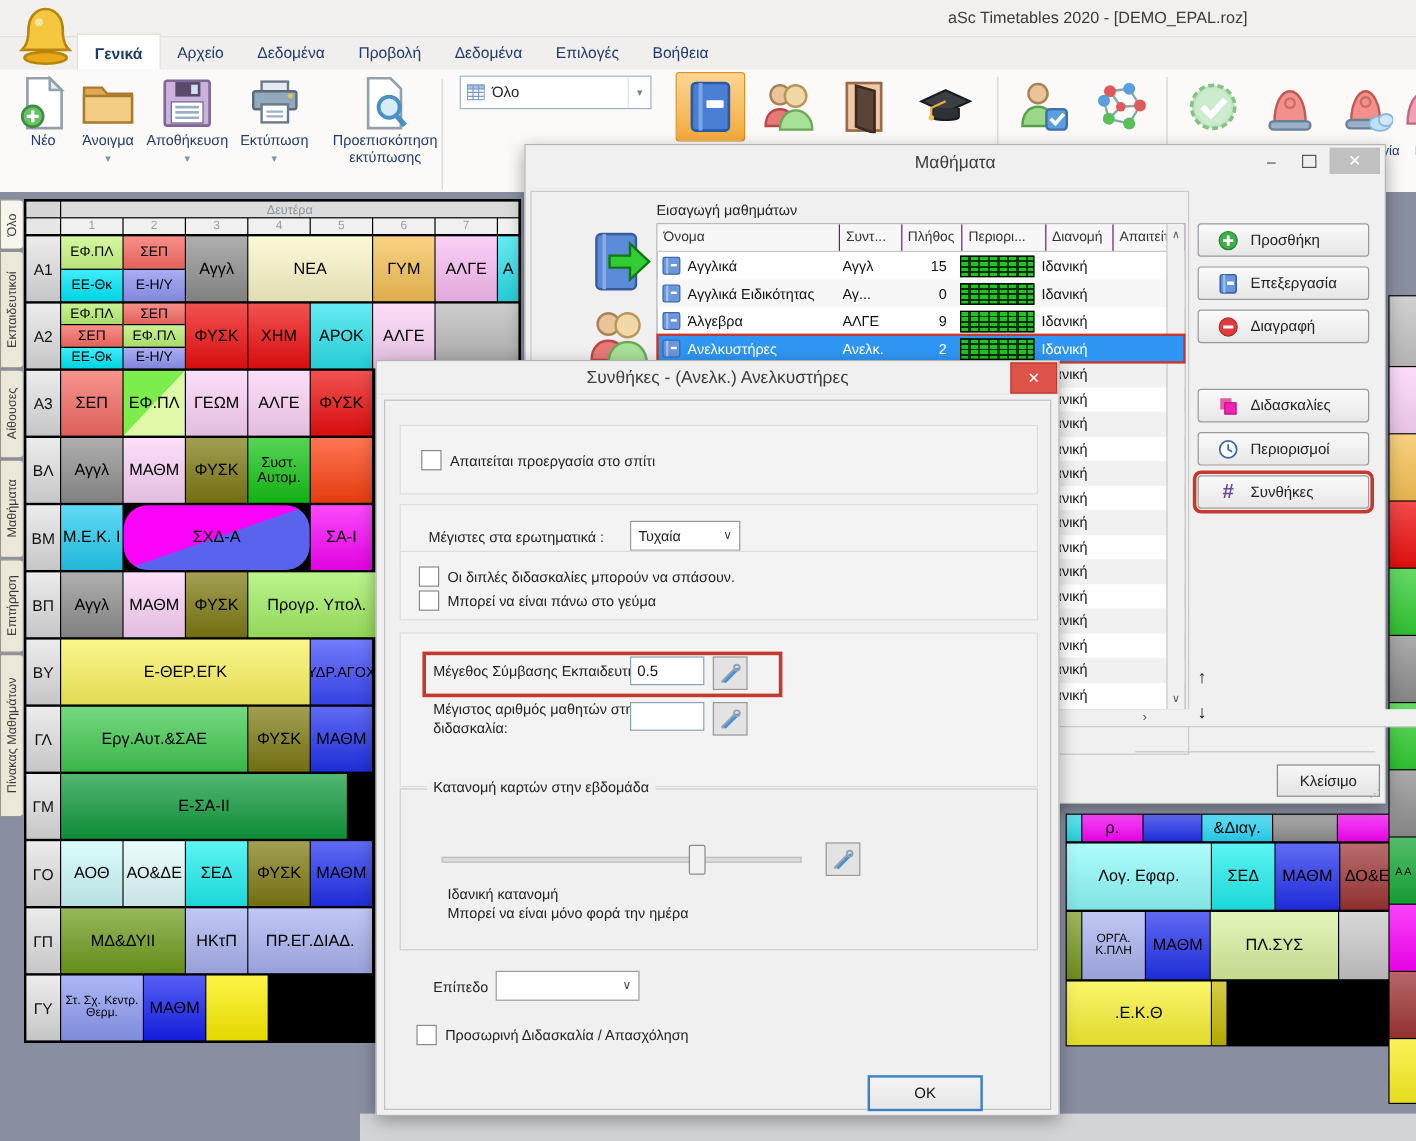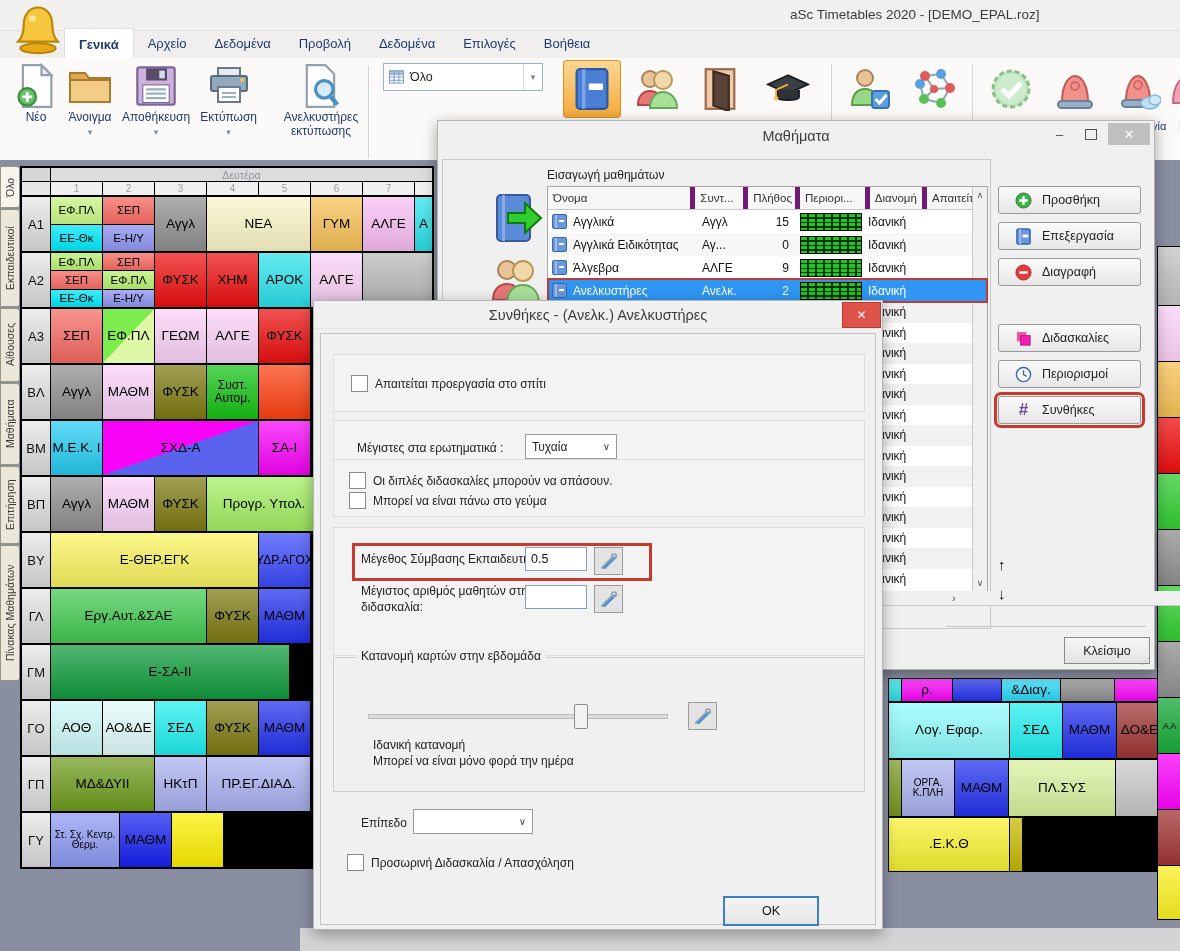--- a/index.html
+++ b/index.html
@@ -85,21 +85,21 @@
   .winbtns{position:absolute;right:4px;top:2px;display:flex;align-items:center;}
   .wb{width:31px;height:22px;display:flex;align-items:center;justify-content:center;color:#444;font-size:13px;}
   .wb.close{width:42px;background:#c0c0c0;color:#fff;font-weight:bold;margin-left:2px;}
   .maxbox{width:10px;height:9px;border:1.5px solid #555;display:inline-block;}
   .sub-panel{position:absolute;left:4px;top:38px;width:547px;height:468px;border:1px solid #c9c9c9;background:#f0f0f0;}
   .intro{position:absolute;left:104px;top:8px;font-size:12px;color:#222;}
   .bigic1{position:absolute;left:52px;top:32px;width:48px;height:52px;}
   .bigic2{position:absolute;left:44px;top:98px;width:56px;height:46px;}
   .slist{position:absolute;left:104px;top:26px;width:439px;height:404px;border:1px solid #a6a6a6;background:#fff;}
   .shead{display:flex;height:22px;background:#f7f7f7;border-bottom:1px solid #c8c8c8;}
-  .shead .hc{font-size:11.5px;color:#333;display:flex;align-items:center;padding-left:5px;border-right:5px solid #701a75;
+  .shead .hc{font-size:11.5px;color:#333;display:flex;align-items:center;padding-left:5px;border-right:1px solid #701a75;
              overflow:hidden;white-space:nowrap;}
   .srow{display:flex;height:23px;align-items:center;position:relative;}
   .srow .c{overflow:hidden;white-space:nowrap;font-size:12px;color:#111;display:flex;align-items:center;height:100%;}
   .srow.sel{background:#2f96f3;color:#fff;outline:2px solid #c43a2e;outline-offset:-1px;z-index:2;}
   .srow.sel .c{color:#fff;}
   .bkic{width:13px;height:13px;border-radius:2px;background:#6a96dc;border:1px solid #3a66ac;position:relative;margin:0 6px 0 4px;flex:none;}
   .bkic:before{content:"";position:absolute;left:2px;top:0;width:2px;height:100%;background:#9ebcec;}
   .bkic:after{content:"";position:absolute;left:6px;top:5px;width:5px;height:2px;background:#fff;}
   .bars{width:60px;height:16px;border:1px solid #000;
         background-color:#0a3a0a;
@@ -224,21 +224,21 @@
         <div class="car">▾</div>
       </div>
       <div class="fab">
         <span class="icw">
           <svg viewBox="0 0 40 42">
             <path d="M7 2h17l8 8v30H7z" fill="#fff" stroke="#93a0ae" stroke-width="2"></path>
             <circle cx="23" cy="24" r="8" fill="#d6eaf8" stroke="#4a90c4" stroke-width="3"></circle>
             <path d="M29 31l6 7" stroke="#4a90c4" stroke-width="4"></path>
           </svg>
         </span>
-        <div class="lb wrapped">Ανελκυστήρες εκτύπωσης</div>
+        <div class="lb wrapped">Προεπισκόπηση εκτύπωσης</div>
         <div class="car"></div>
       </div>
     </div>
   <div class="combo">
     <span class="tic icw">
         <svg viewBox="0 0 16 14">
           <rect x="0.5" y="0.5" width="15" height="13" fill="#fff" stroke="#7a9ac4"></rect>
           <rect x="0.5" y="0.5" width="15" height="3.5" fill="#a9c4e4" stroke="#7a9ac4"></rect>
           <path d="M5.5 1v13M10.5 1v13M1 7h14M1 10.5h14" stroke="#7a9ac4" stroke-width="1"></path>
         </svg>
@@ -455,21 +455,21 @@
         <div class="tt-lab">ΒΛ</div>
         <div class="cell" style="background-color: rgb(143, 143, 143); width: 51px; flex: 0 0 auto;">Αγγλ</div>
         <div class="cell" style="background-color: rgb(251, 210, 247); width: 51px; flex: 0 0 auto;">ΜΑΘΜ</div>
         <div class="cell" style="background-color: rgb(126, 122, 18); width: 51px; flex: 0 0 auto;">ΦΥΣΚ</div>
         <div class="cell wrap2" style="background-color: rgb(21, 195, 21); width: 51px; flex: 0 0 auto;">Συστ. Αυτομ.</div>
         <div class="cell" style="background-color: rgb(254, 65, 17); width: 51px; flex: 0 0 auto;"></div>
       </div>
       <div class="tt-r">
         <div class="tt-lab">ΒΜ</div>
         <div class="cell" style="background-color: rgb(37, 204, 242); width: 51px; flex: 0 0 auto;">Μ.Ε.Κ. Ι</div>
-        <div class="cell" style="background: linear-gradient(to right bottom, rgb(249, 3, 249) 49.7%, rgb(90, 99, 238) 50.3%); width: 155px; flex: 0 0 auto;">ΣΧΔ-Α</div>
+        <div class="cell" style="background: linear-gradient(to right bottom, rgb(249, 3, 249) 49.7%, rgb(90, 99, 238) 50.3%); width: 155px; flex: 0 0 auto; border-radius: 20px;">ΣΧΔ-Α</div>
         <div class="cell" style="background-color: rgb(249, 3, 249); width: 51px; flex: 0 0 auto;">ΣΑ-Ι</div>
       </div>
       <div class="tt-r">
         <div class="tt-lab">ΒΠ</div>
         <div class="cell" style="background-color: rgb(143, 143, 143); width: 51px; flex: 0 0 auto;">Αγγλ</div>
         <div class="cell" style="background-color: rgb(251, 210, 247); width: 51px; flex: 0 0 auto;">ΜΑΘΜ</div>
         <div class="cell" style="background-color: rgb(126, 122, 18); width: 51px; flex: 0 0 auto;">ΦΥΣΚ</div>
         <div class="cell" style="background-color: rgb(162, 239, 98); width: 114px; flex: 0 0 auto;">Προγρ. Υπολ.</div>
       </div>
       <div class="tt-r">

